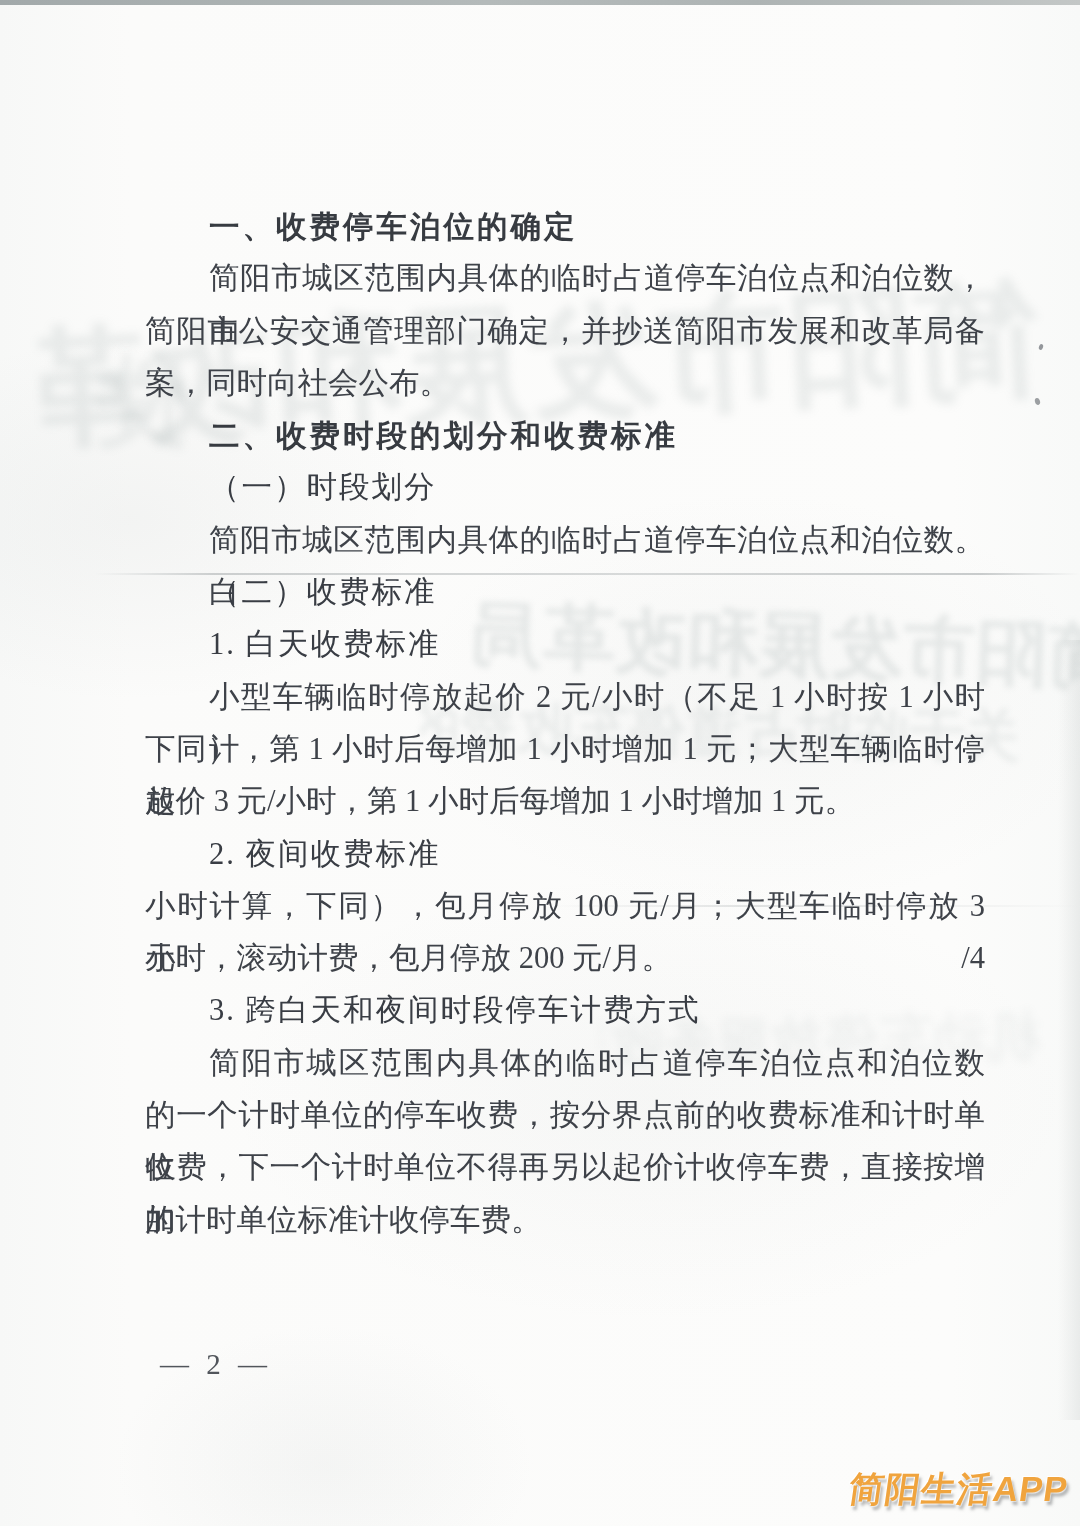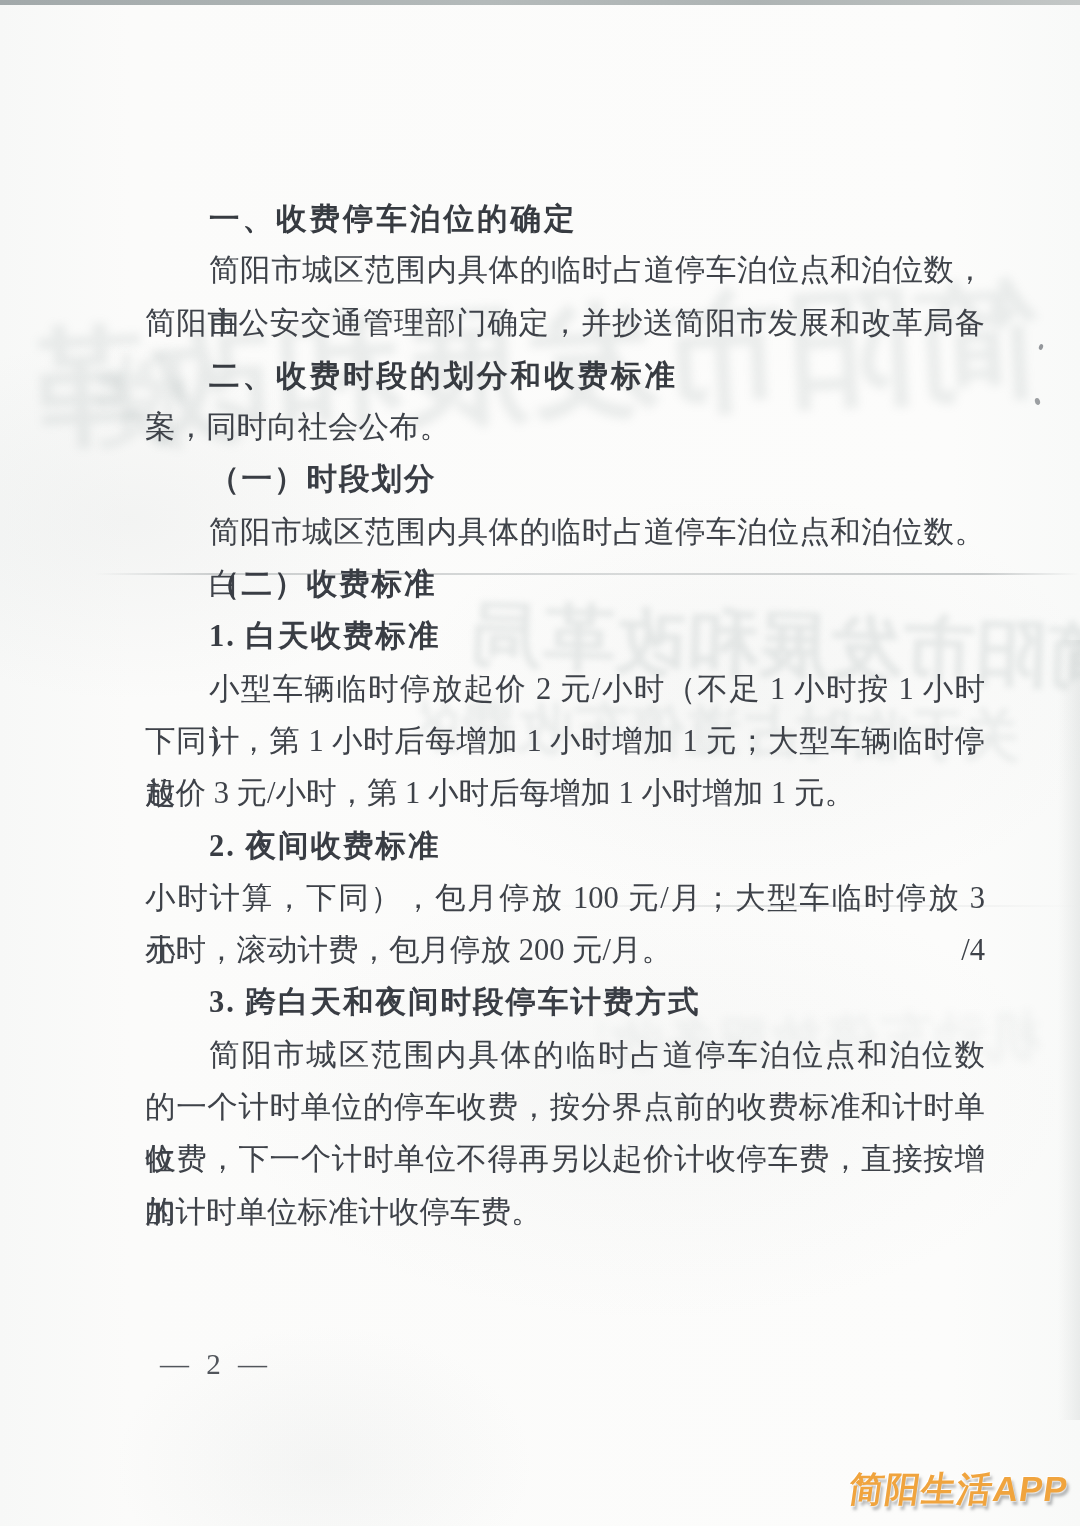--- a/index.html
+++ b/index.html
@@ -15,36 +15,36 @@
       radial-gradient(ellipse 300px 200px at 30% 96%, rgba(170,178,178,.09), rgba(170,178,178,0) 70%),
       linear-gradient(90deg,#f7f8f7 0%, #fbfbfa 12%, #fcfcfb 88%, #f8f9f8 100%);
     font-family:"Liberation Serif","DejaVu Serif",serif;
   }
   .topbar{
     position:absolute;left:0;top:0;width:1080px;height:5px;
     background:linear-gradient(90deg,#a2a9aa 0%,#b4baba 45%,#aeb4b4 70%,#c3c7c6 100%);
   }
   
   .text-block{
-    position:absolute;left:145px;top:192px;width:840px;
+    position:absolute;left:145px;top:200px;width:840px;
     color:#3e4249;
     filter:blur(.2px);
   }
   .ln{
     height:52.3px;line-height:52.3px;
     font-size:30.5px;
     white-space:nowrap;
   }
   .jf{ white-space:normal; text-align:justify; text-align-last:justify; }
   .indent{ padding-left:64px; }
   .h1{
     font-family:"Liberation Sans","DejaVu Sans",sans-serif;
     font-weight:700;letter-spacing:3px;color:#373b41;
   }
-  .h2{ font-weight:700;letter-spacing:2px;color:#393d44; }
+  .h2{ font-weight:400;letter-spacing:2px;color:#393d44; }
   
   .pageno{
     position:absolute;left:160px;top:1348px;
     font-size:29px;letter-spacing:5px;color:#51555b;
   }
   
   .watermark{
     position:absolute;right:12px;top:1466px;
     font-family:"Liberation Sans","DejaVu Sans",sans-serif;
     font-size:35px;font-weight:800;letter-spacing:1px;
@@ -104,22 +104,22 @@
   <div class="streak streak1"></div>
   <div class="streak streak2"></div>
   <div class="speck speck1"></div>
   <div class="speck speck2"></div>
   <div class="edge-shade"></div>
 
   <div class="text-block">
     <div class="ln h1 indent">一、收费停车泊位的确定</div>
     <div class="ln jf indent">简阳市城区范围内具体的临时占道停车泊位点和泊位数，由</div>
     <div class="ln jf">简阳市公安交通管理部门确定，并抄送简阳市发展和改革局备</div>
+    <div class="ln">案，同时向社会公布。</div>
     <div class="ln h1 indent">二、收费时段的划分和收费标准</div>
-    <div class="ln">案，同时向社会公布。</div>
     <div class="ln h2 indent">（一）时段划分</div>
     <div class="ln jf indent">简阳市城区范围内具体的临时占道停车泊位点和泊位数。白</div>
     <div class="ln h2 indent">（二）收费标准</div>
     <div class="ln h2 indent">1. 白天收费标准</div>
     <div class="ln jf indent">小型车辆临时停放起价 2 元/小时（不足 1 小时按 1 小时计，</div>
     <div class="ln jf">下同），第 1 小时后每增加 1 小时增加 1 元；大型车辆临时停放</div>
     <div class="ln">起价 3 元/小时，第 1 小时后每增加 1 小时增加 1 元。</div>
     <div class="ln h2 indent">2. 夜间收费标准</div>
     <div class="ln jf">小时计算，下同），包月停放 100 元/月；大型车临时停放 3 元/4</div>
     <div class="ln">小时，滚动计费，包月停放 200 元/月。</div>

